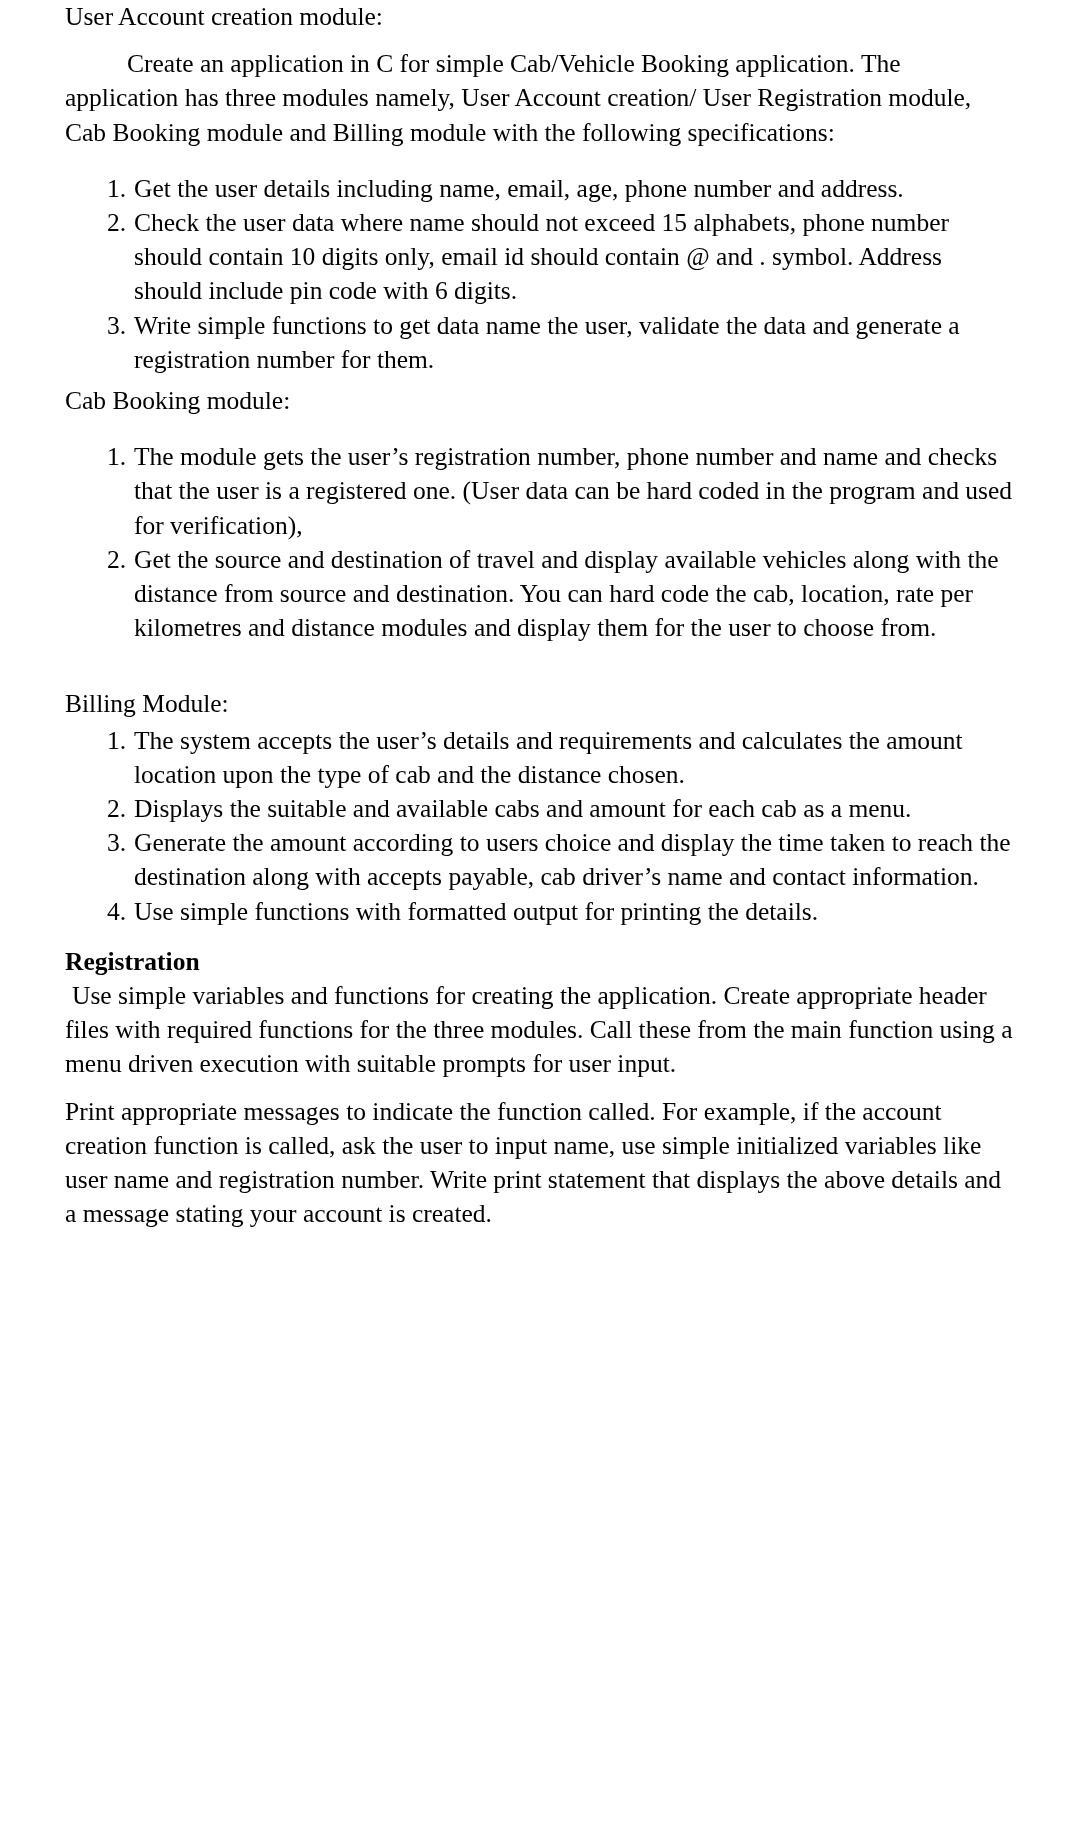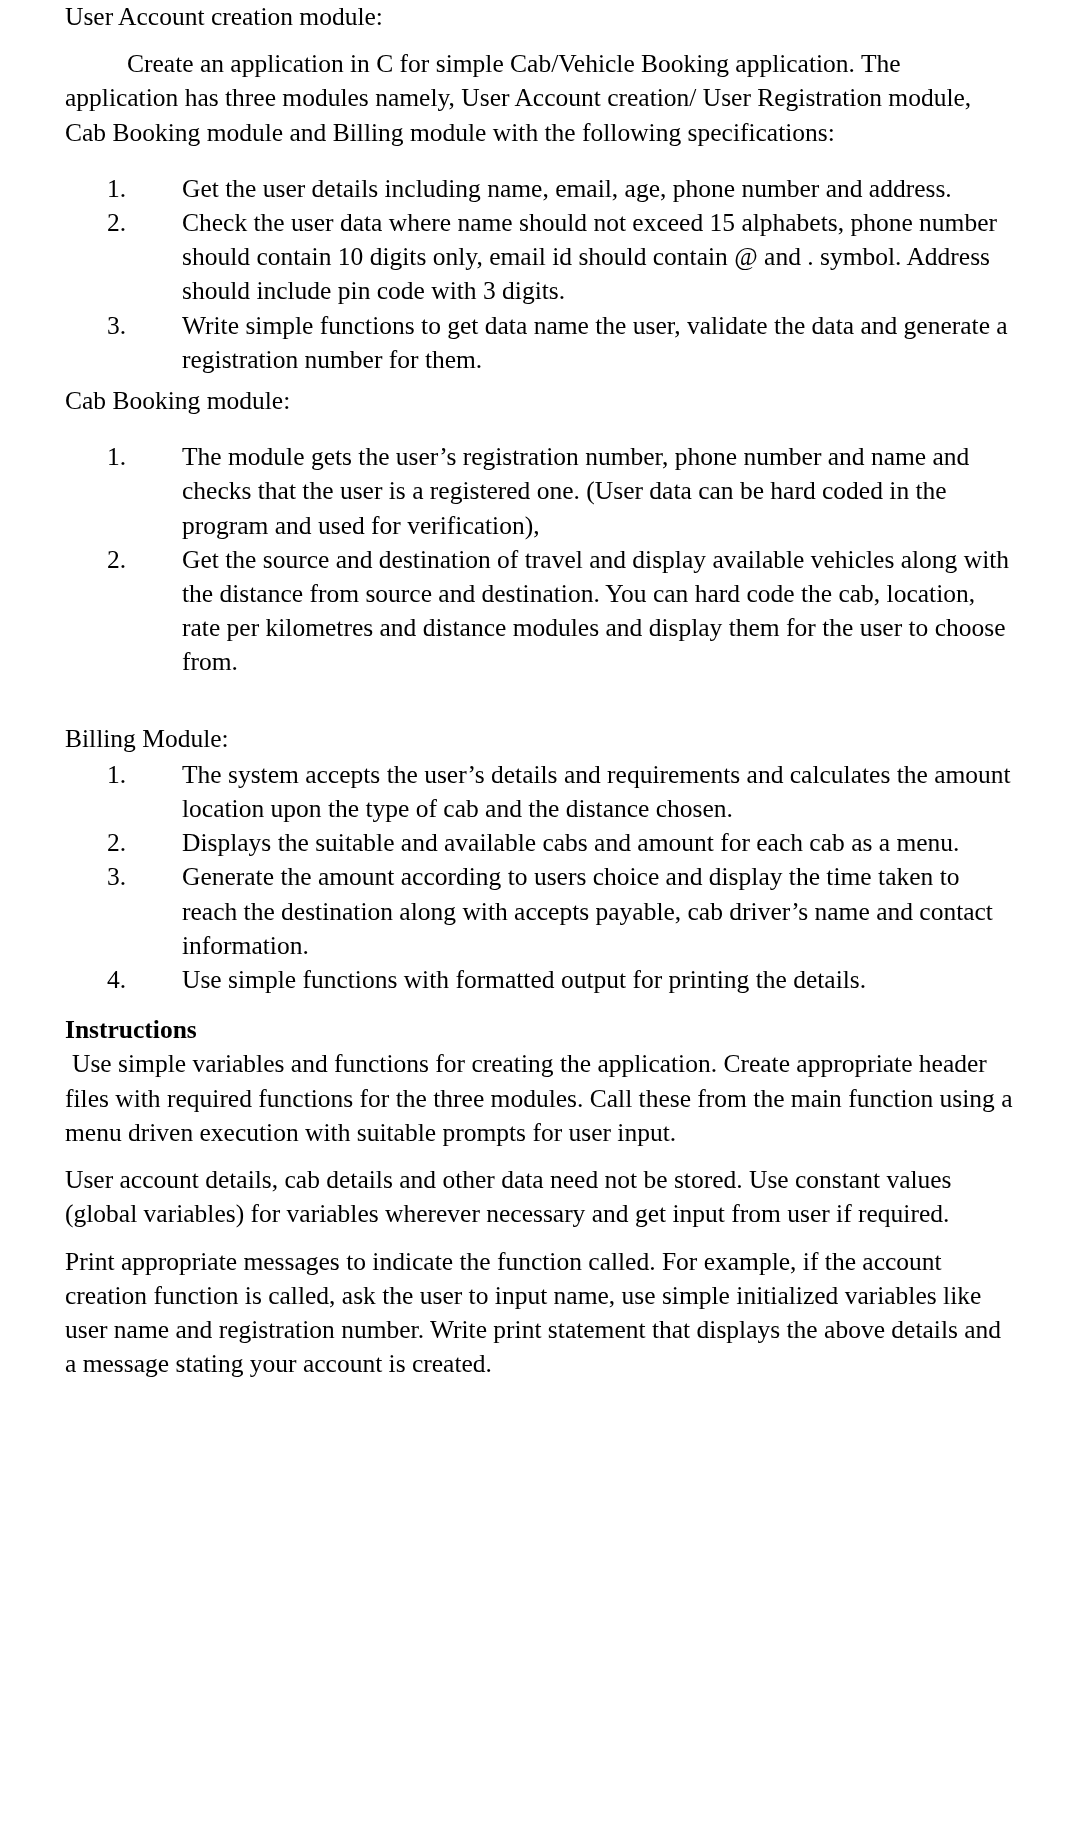--- a/index.html
+++ b/index.html
@@ -80,21 +80,20 @@
   ol.numlist > li .marker {
     position: absolute;
     left: 42px;
     top: 0;
     width: 34px;
     text-align: left;
     white-space: nowrap;
   }
   ol.numlist > li .li-text {
     display: block;
-    margin-left: 48px;
   }
   .spacer-para {
     height: 34px;
   }
 </style>
 </head>
 <body>
 
 <div class="page">
   <div class="doc-body">
@@ -103,21 +102,21 @@
 
     <p class="para"><span class="indent-first"></span><span>Create an application in C for simple Cab/Vehicle Booking application. The application has three modules namely, User Account creation/ User Registration module, Cab Booking module and Billing module with the following specifications:</span></p>
 
     <ol class="numlist spaced">
       <li>
           <span class="marker">1.</span>
           <span class="li-text">Get the user details including name, email, age, phone number and address.</span>
         </li>
       <li>
           <span class="marker">2.</span>
-          <span class="li-text">Check the user data where name should not exceed 15 alphabets, phone number should contain 10 digits only, email id should contain @ and . symbol. Address should include pin code with 3 digits.</span>
+          <span class="li-text">Check the user data where name should not exceed 15 alphabets, phone number should contain 10 digits only, email id should contain @ and . symbol. Address should include pin code with 6 digits.</span>
         </li>
       <li>
           <span class="marker">3.</span>
           <span class="li-text">Write simple functions to get data name the user, validate the data and generate a registration number for them.</span>
         </li>
     </ol>
 
     <p class="para" style="margin-top:7px;">Cab Booking module:</p>
 
     <ol class="numlist spaced">
@@ -147,22 +146,21 @@
       <li>
           <span class="marker">3.</span>
           <span class="li-text">Generate the amount according to users choice and display the time taken to reach the destination along with accepts payable, cab driver’s name and contact information.</span>
         </li>
       <li>
           <span class="marker">4.</span>
           <span class="li-text">Use simple functions with formatted output for printing the details.</span>
         </li>
     </ol>
 
-    <h3 class="heading">Instructions</h3>
+    <h3 class="heading">Registration</h3>
 
     <p class="para"><span class="lead-space"></span><span>Use simple variables and functions for creating the application. Create appropriate header files with required functions for the three modules. Call these from the main function using a menu driven execution with suitable prompts for user input.</span></p>
 
-    <p class="para">User account details, cab details and other data need not be stored. Use constant values (global variables) for variables wherever necessary and get input from user if required.</p>
 
     <p class="para">Print appropriate messages to indicate the function called. For example, if the account creation function is called, ask the user to input name, use simple initialized variables like user name and registration number. Write print statement that displays the above details and a message stating your account is created.</p>
 
   </div>
 </div>
 
 </body></html>

